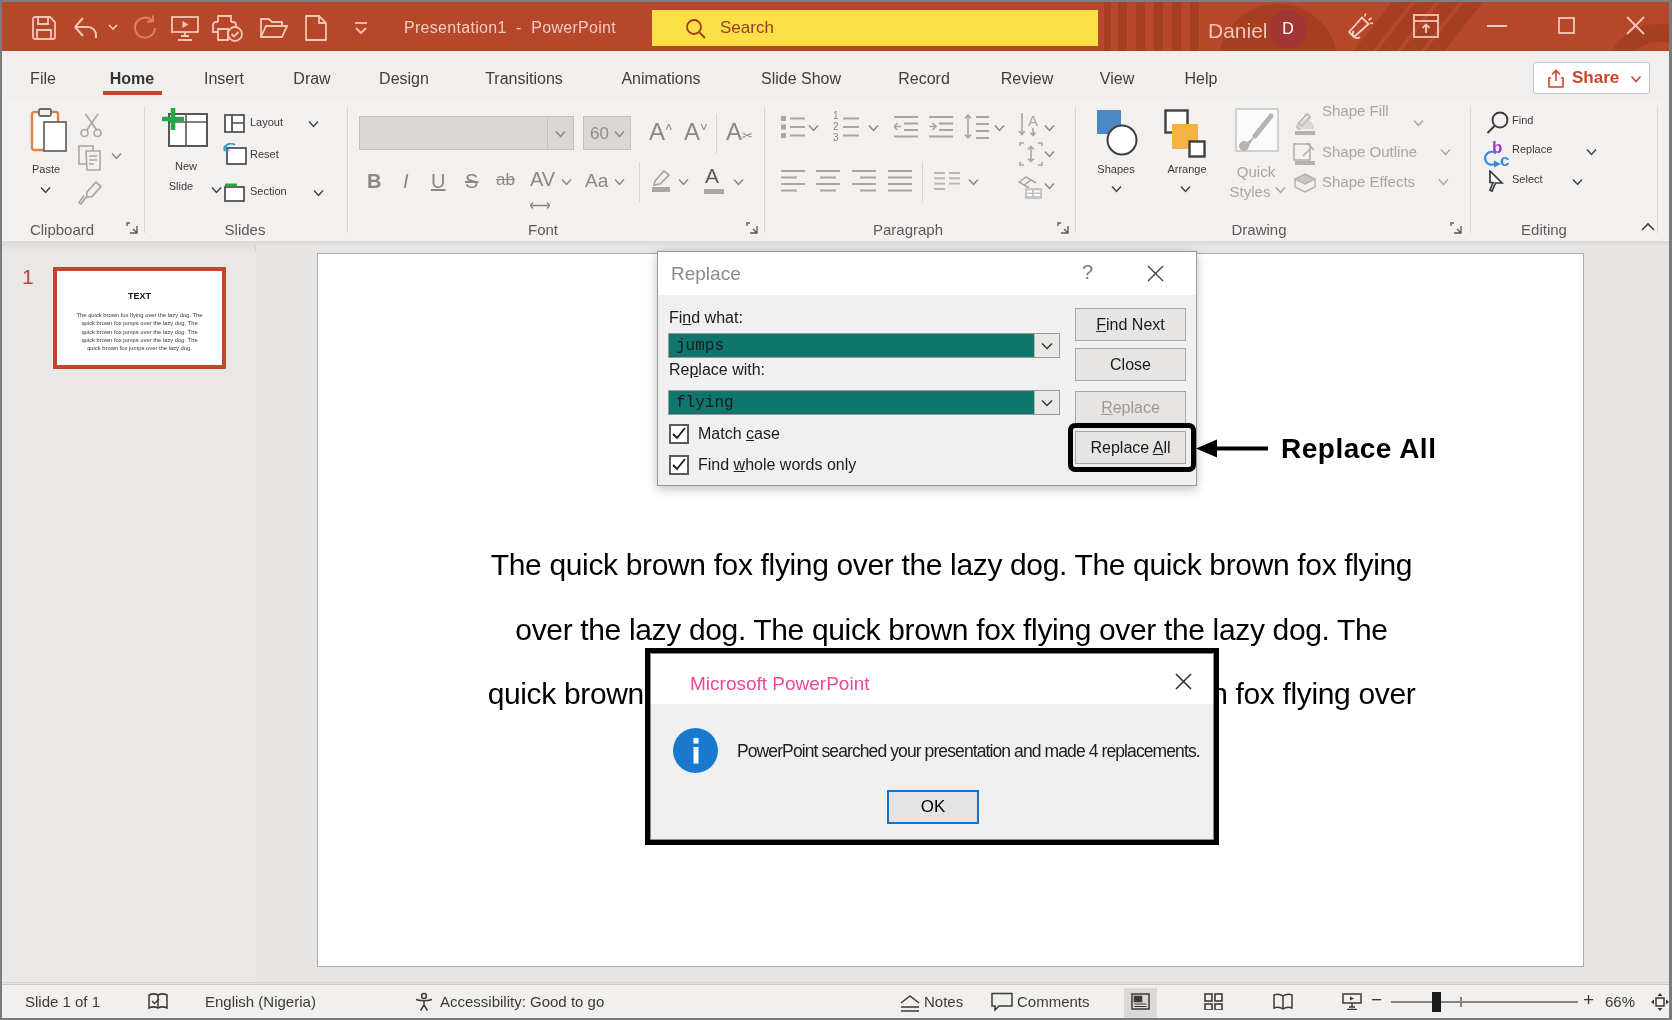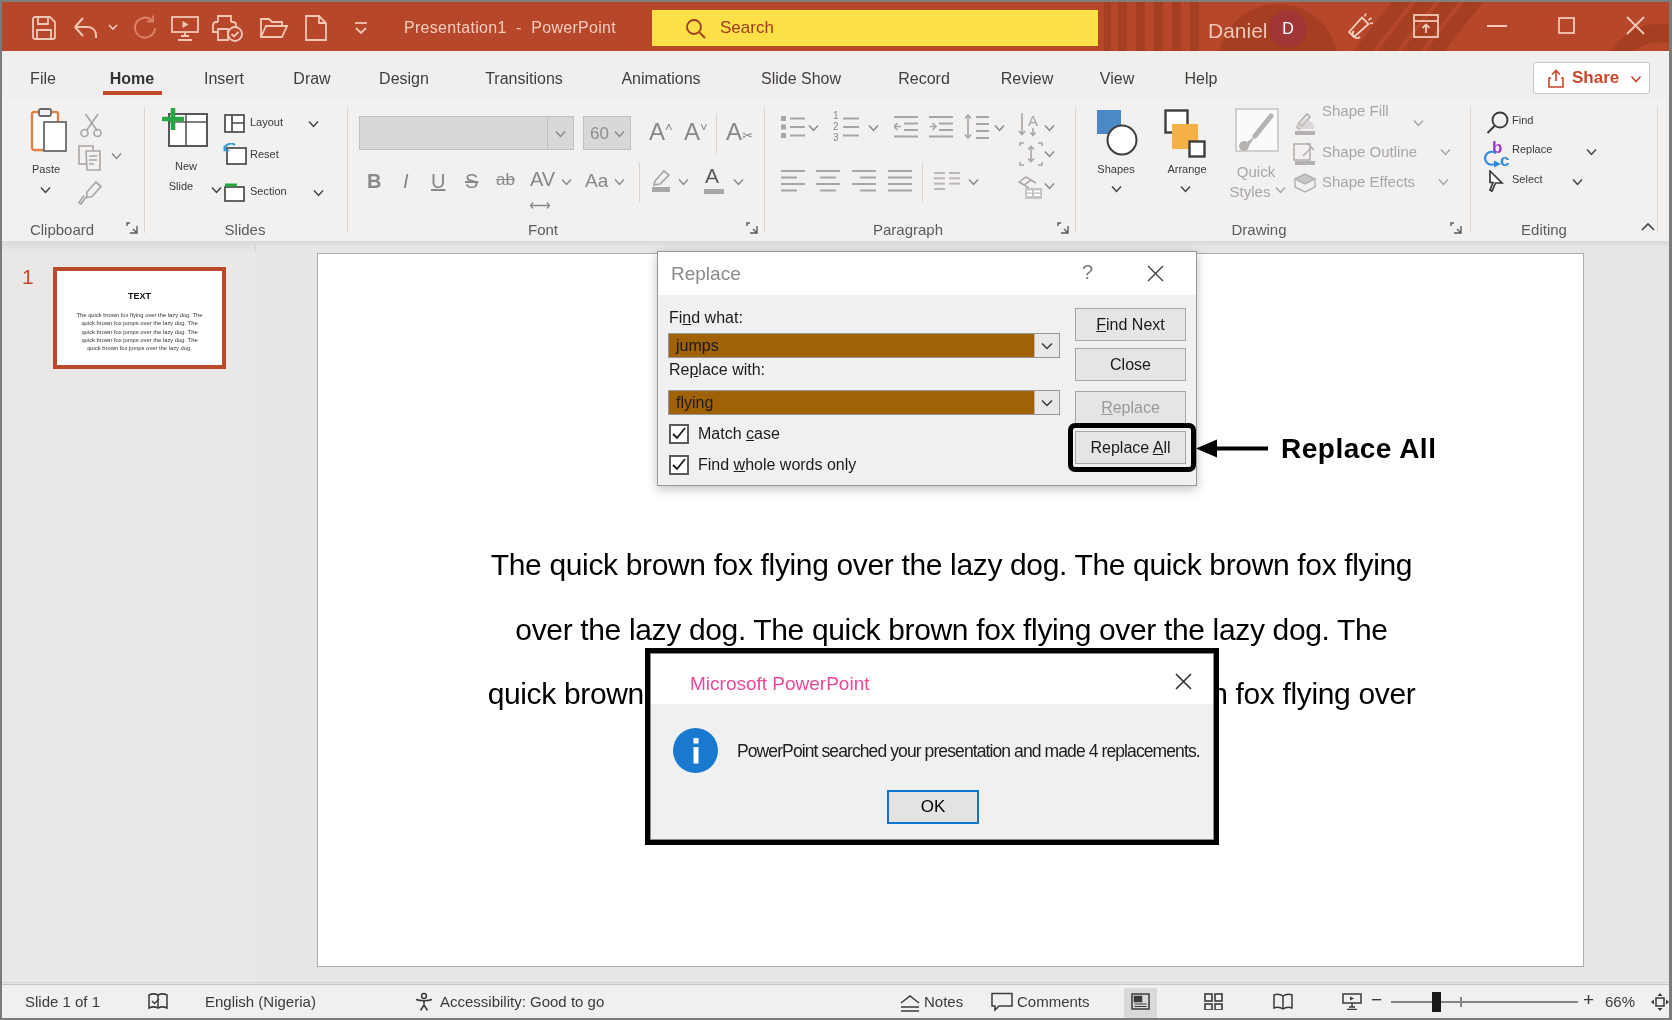--- a/index.html
+++ b/index.html
@@ -51,21 +51,21 @@
   
   #statusbar { left:0; top:984px; width:1672px; height:34px; background:#f1f0ee; border-top:1px solid #c9c7c5; font-size:15px; color:#3b3a39; z-index:10;}
   #statusline2 { left:0; top:982px; width:1672px; height:1px; background:#d8d6d4; z-index:10;}
   .st { position:absolute; top:8px; }
   
   #dlg { left:657px; top:251px; width:540px; height:235px; background:#f0f0f0; border:1px solid #989898; box-shadow:0 3px 10px rgba(0,0,0,0.25); z-index:20;}
   #dlg-title { position:absolute; left:0; top:0; width:538px; height:43px; background:#fff; }
   #dlg-title span { position:absolute; left:13px; top:11px; font-size:19px; color:#8b8b8b; }
   .dbtn { position:absolute; left:417px; width:111px; height:33px; background:#e6e5e3; border:1px solid #a8a6a4; font-size:16px; color:#1a1a1a; text-align:center; }
   .dlabel { font-size:16px; color:#1a1a1a; position:absolute; left:11px;}
-  .combo { position:absolute; left:10px; width:392px; height:25px; background:#a16207; border:1px solid #9a9896; }
+  .combo { position:absolute; left:10px; width:392px; height:25px; background:#0f766e; border:1px solid #9a9896;font-family:Liberation Mono, monospace; }
   .combo .val { position:absolute; left:7px; top:3px; font-size:16px; color:#1a1a1a;}
   .combo .dd { position:absolute; right:0; top:0; width:25px; height:23px; background:#e9e8e7; border-left:1px solid #b8b6b4;}
   .cbx { position:absolute; left:11px; width:20px; height:20px; background:#fff; border:2px solid #5a5a58; }
   .cbl { position:absolute; left:40px; font-size:16px; color:#1a1a1a; }
   #replaceAllBox { position:absolute; left:410px; top:171px; width:128px; height:49px; border:5px solid #000; border-radius:7px; background:transparent;}
   #msgdlg { left:645px; top:648px; width:574px; height:197px; background:#000; padding:5px; z-index:30; }
   #msgdlg .inner { position:relative; width:564px; height:187px; background:#f0f0f0; border:1px solid #8a8a8a;}
   #msgdlg .mtitle { position:absolute; left:0; top:0; width:562px; height:50px; background:#fff;}
   #msgdlg .mtitle span { position:absolute; left:19px; top:19px; font-size:19px; color:#ec4899;margin-left:20px;}
   #infoicon { position:absolute; left:22px; top:74px; width:45px; height:45px; border-radius:50%; background:#1879ce; }

